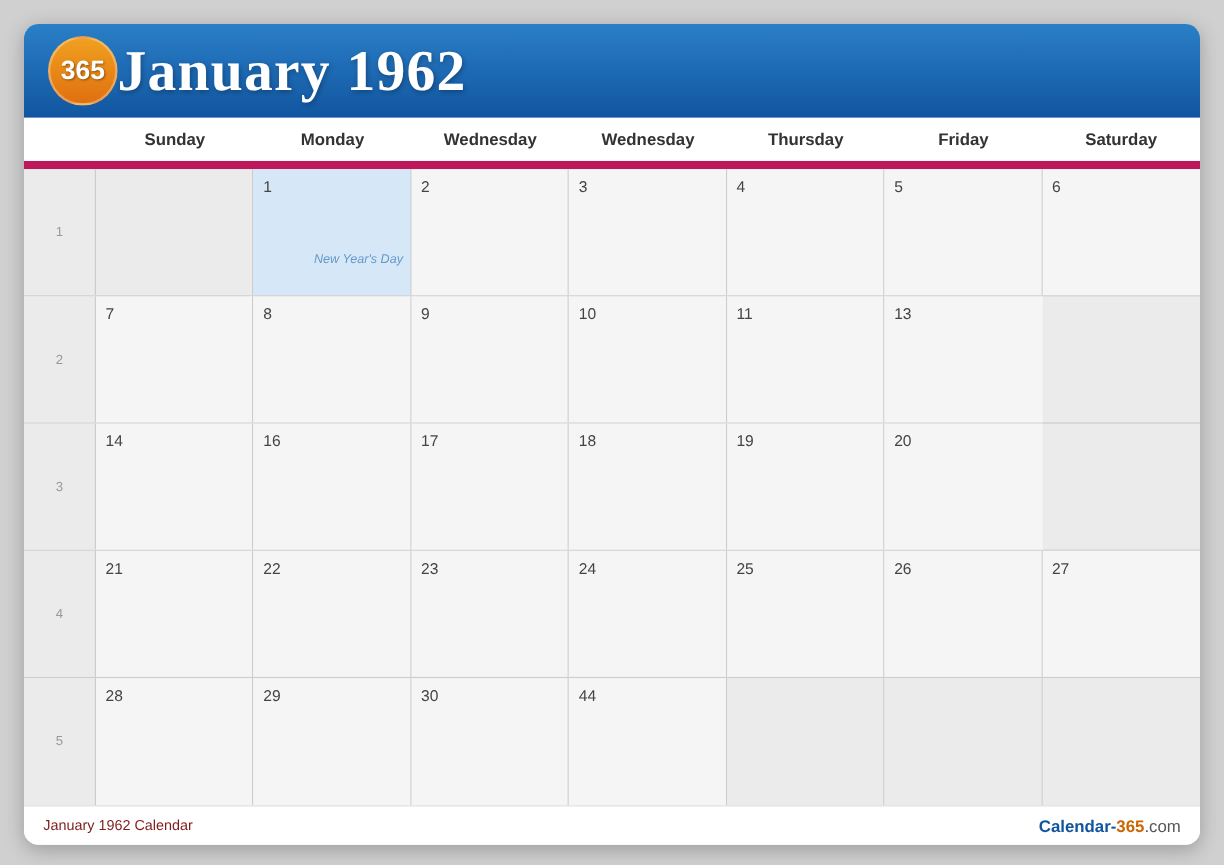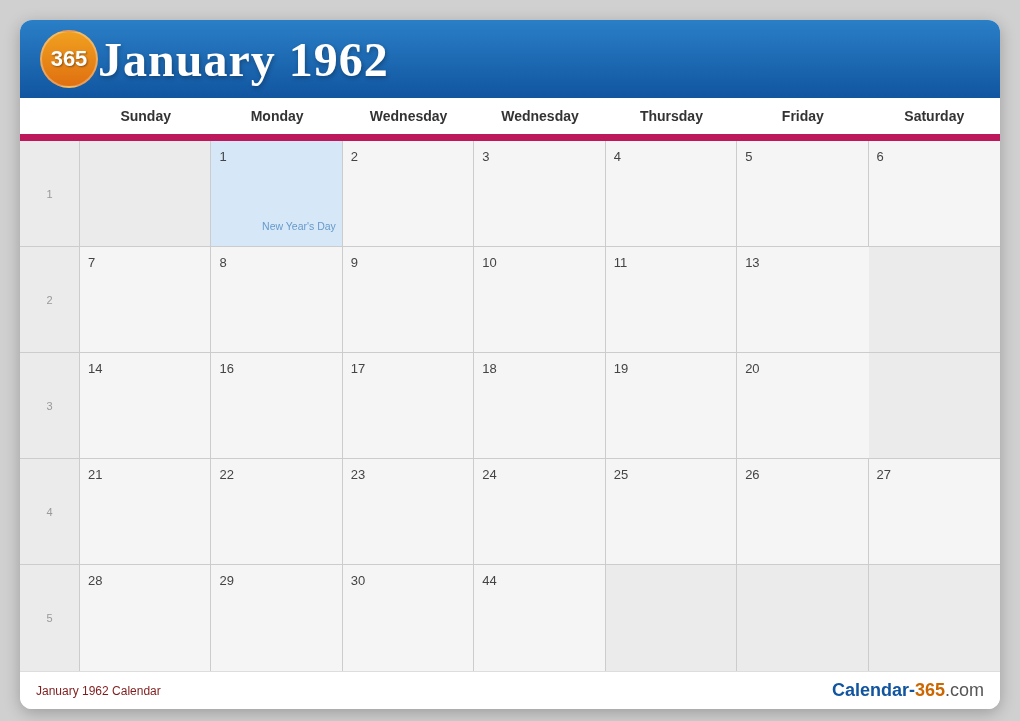--- a/index.html
+++ b/index.html
@@ -110,41 +110,42 @@
     .day-cell.holiday {
       background: #d6e8f7;
     }
     .day-number {
       font-size: 13px;
       color: #444;
       font-weight: normal;
     }
     .holiday-name {
       position: absolute;
-      bottom: 12px;
+      bottom: 22px;
       right: 6px;
       font-size: 10.5px;
       color: #6699cc;
+      font-style: italic;
       text-align: right;
       line-height: 1.3;
     }
     .footer {
       background: #fff;
       display: flex;
       align-items: center;
       justify-content: space-between;
       padding: 8px 16px;
       border-top: 1px solid #ddd;
     }
     .footer-left {
       font-size: 12px;
       color: #7f1d1d;
     }
     .footer-right {
-      font-size: 18px;
+      font-size: 14px;
       color: #555;
     }
     .footer-right span.calendar {
       color: #1155a0;
       font-weight: bold;
     }
     .footer-right span.three65 {
       color: #cc6600;
       font-weight: bold;
     }

